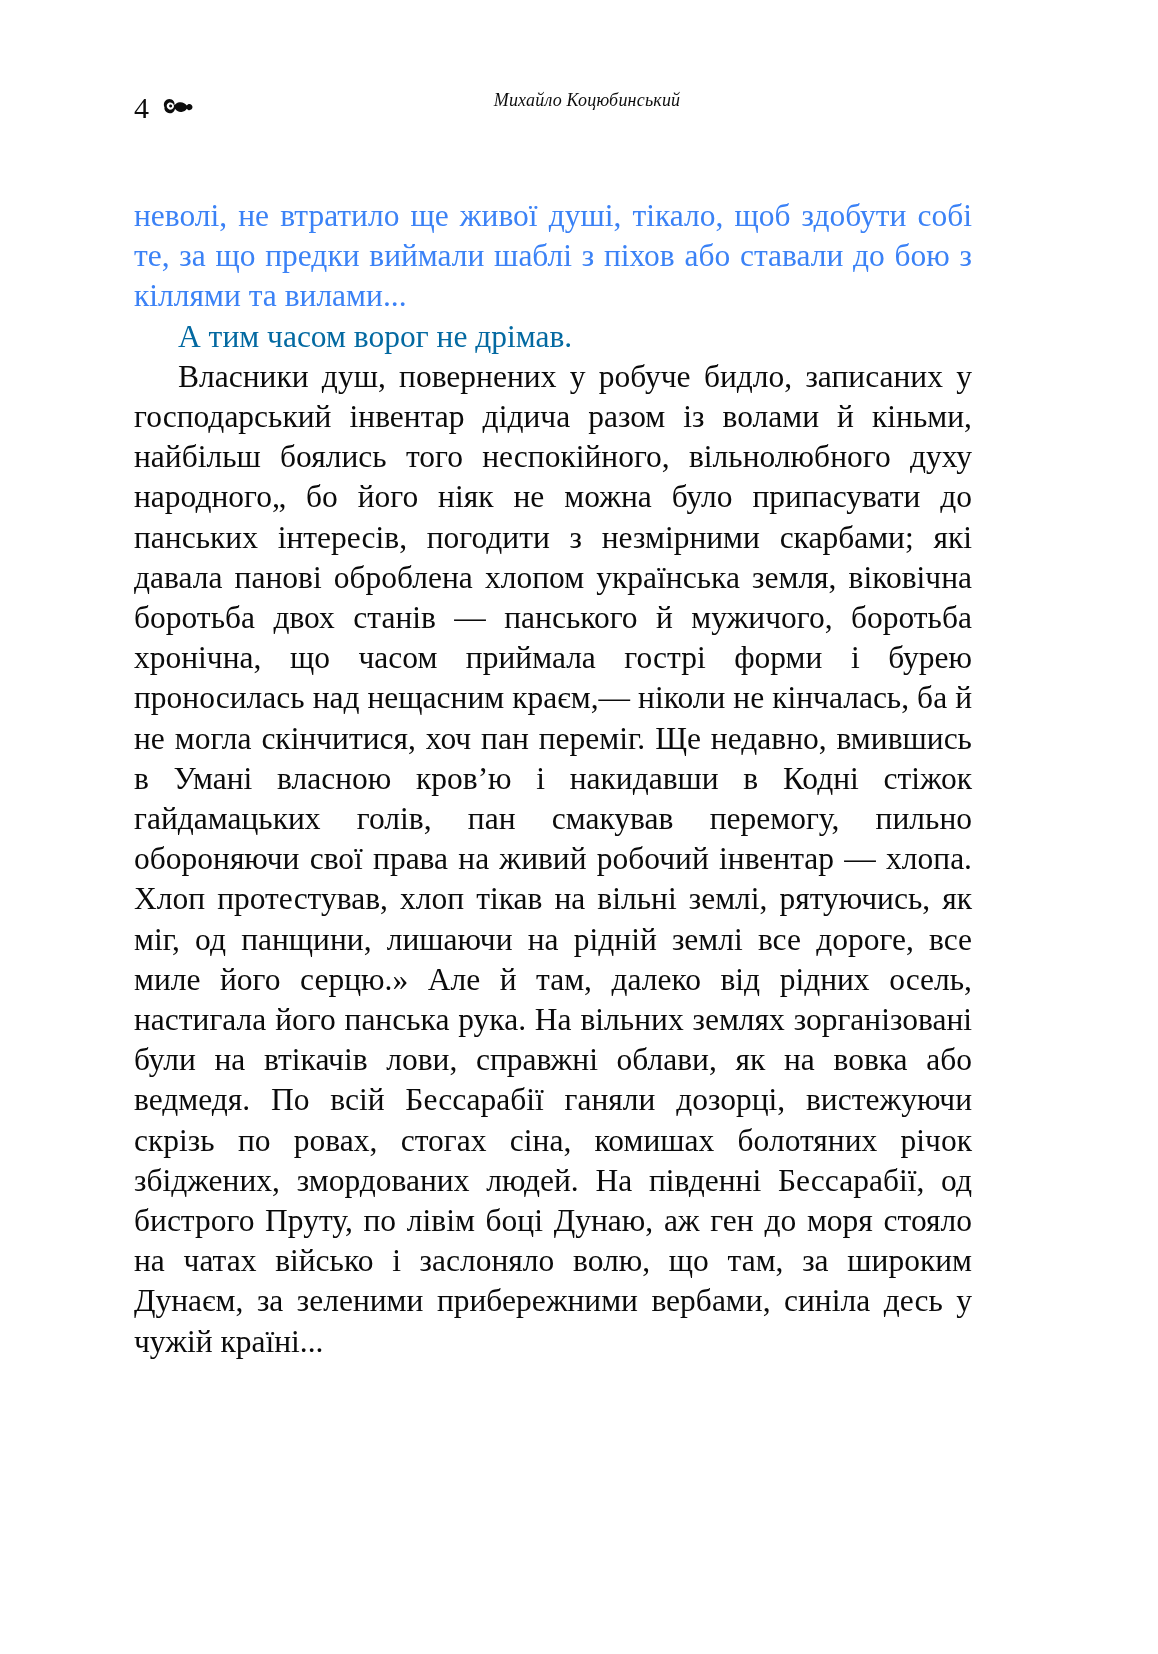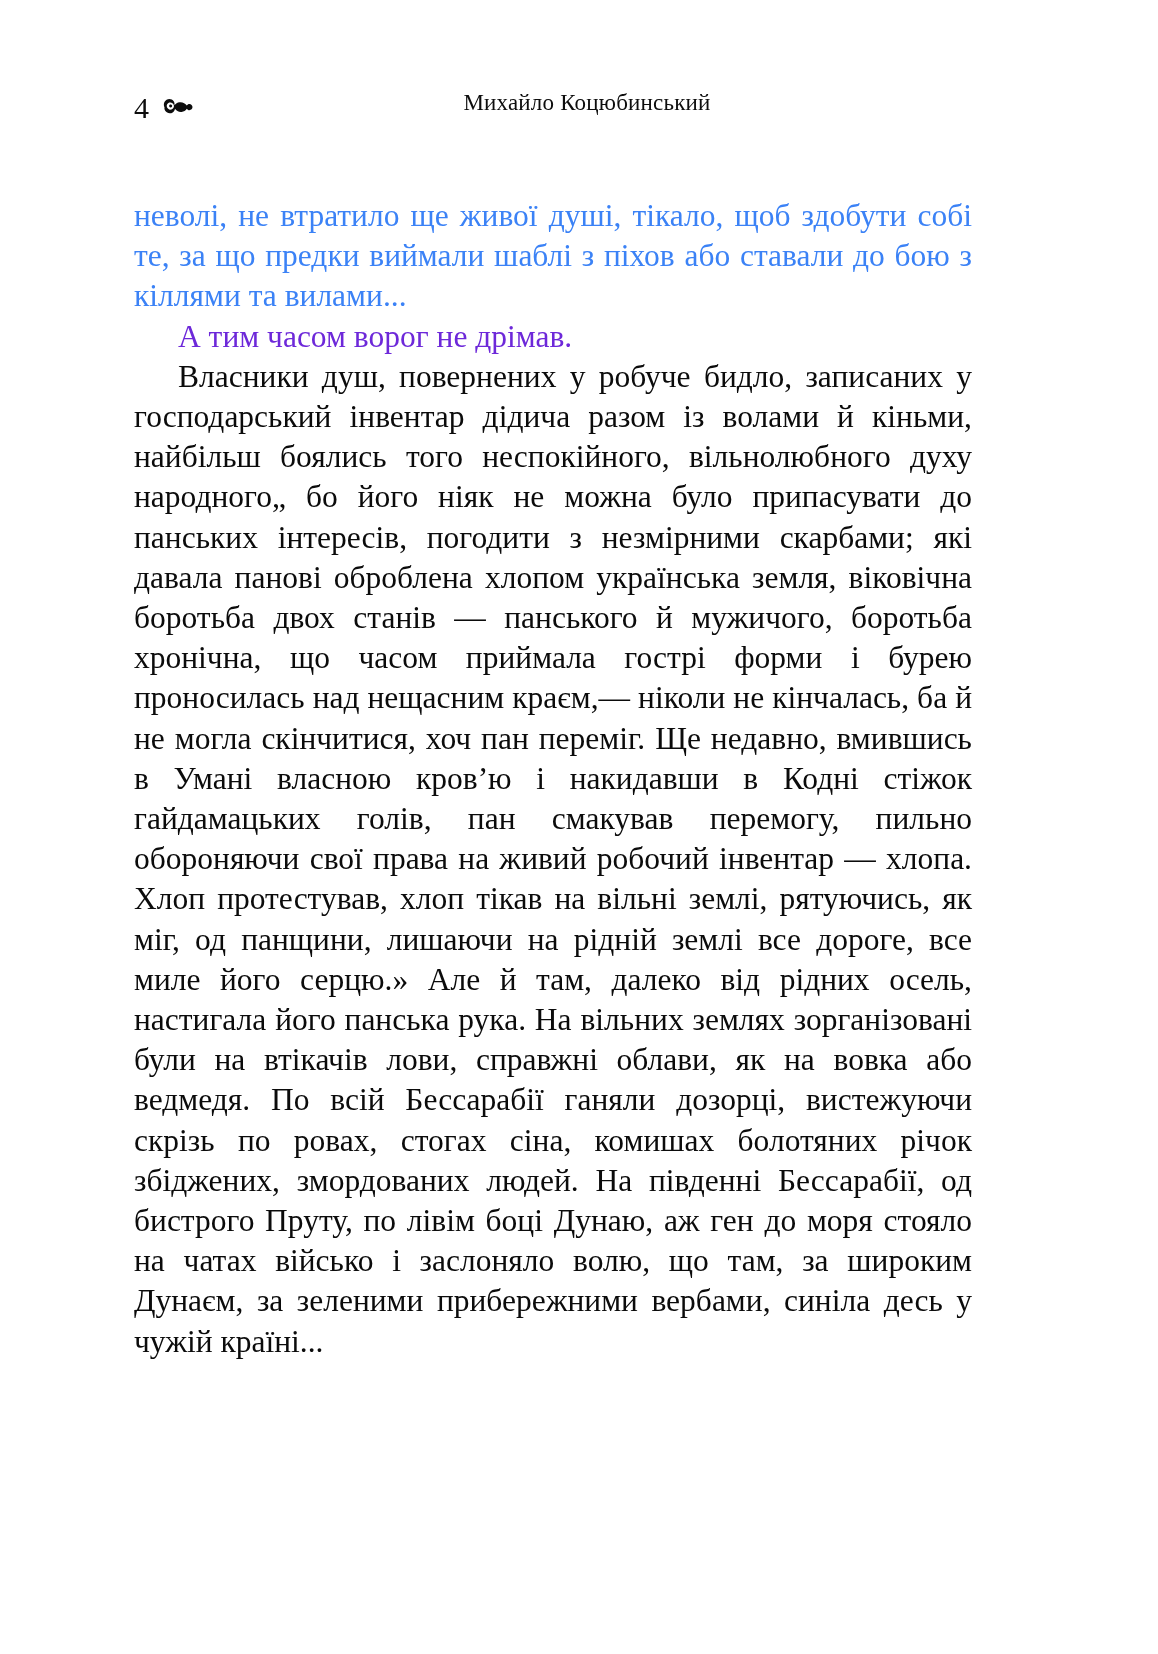--- a/index.html
+++ b/index.html
@@ -52,21 +52,22 @@
 
   .fleuron svg { display: block; }
 
   .head-title {
     position: absolute;
     left: 16px;
     right: 0;
     top: 2px;
     text-align: center;
     font-family: "Liberation Serif", "DejaVu Serif", serif;
-    font-size: 23px;
+    font-style: italic;
+    font-size: 18px;
     color: #0d0d0d;
     letter-spacing: 0.2px;
     white-space: nowrap;
   }
 
   
   .text-block {
     position: absolute;
     left: 134px;
     top: 196px;
@@ -117,19 +118,19 @@
       </span>
     </div>
 
     <div class="head-title">Михайло Коцюбинський</div>
   </div>
 
   <div class="text-block">
 
     <p class="para last-natural" style="color: #3b82f6;">неволі, не втратило ще живої душі, тікало, щоб здобути собі те, за що предки виймали шаблі з піхов або ставали до бою з кіллями та вилами...</p>
 
-    <p class="para indent last-natural" style="color: #6d28d9;">А тим часом ворог не дрімав.</p>
+    <p class="para indent last-natural" style="color: #0369a1;">А тим часом ворог не дрімав.</p>
 
     <p class="para indent last-natural" style="color: rgb(11, 11, 11);">Власники душ, повернених у робуче бидло, записаних у господарський інвентар дідича разом із волами й кіньми, найбільш боялись того неспокійного, вільнолюбного духу народного„ бо його ніяк не можна було припасувати до панських інтересів, погодити з незмірними скарбами; які давала панові оброблена хлопом українська земля, віковічна боротьба двох станів — панського й мужичого, боротьба хронічна, що часом приймала гострі форми і бурею проносилась над нещасним краєм,— ніколи не кінчалась, ба й не могла скінчитися, хоч пан переміг. Ще недавно, вмившись в Умані власною кров’ю і накидавши в Кодні стіжок гайдамацьких голів, пан смакував перемогу, пильно обороняючи свої права на живий робочий інвентар — хлопа. Хлоп протестував, хлоп тікав на вільні землі, рятуючись, як міг, од панщини, лишаючи на рідній землі все дороге, все миле його серцю.» Але й там, далеко від рідних осель, настигала його панська рука. На вільних землях зорганізовані були на втікачів лови, справжні облави, як на вовка або ведмедя. По всій Бессарабії ганяли дозорці, вистежуючи скрізь по ровах, стогах сіна, комишах болотяних річок збіджених, змордованих людей. На південні Бессарабії, од бистрого Пруту, по лівім боці Дунаю, аж ген до моря стояло на чатах військо і заслоняло волю, що там, за широким Дунаєм, за зеленими прибережними вербами, синіла десь у чужій країні...</p>
 
   </div>
 
 </div>
 
 </body></html>

